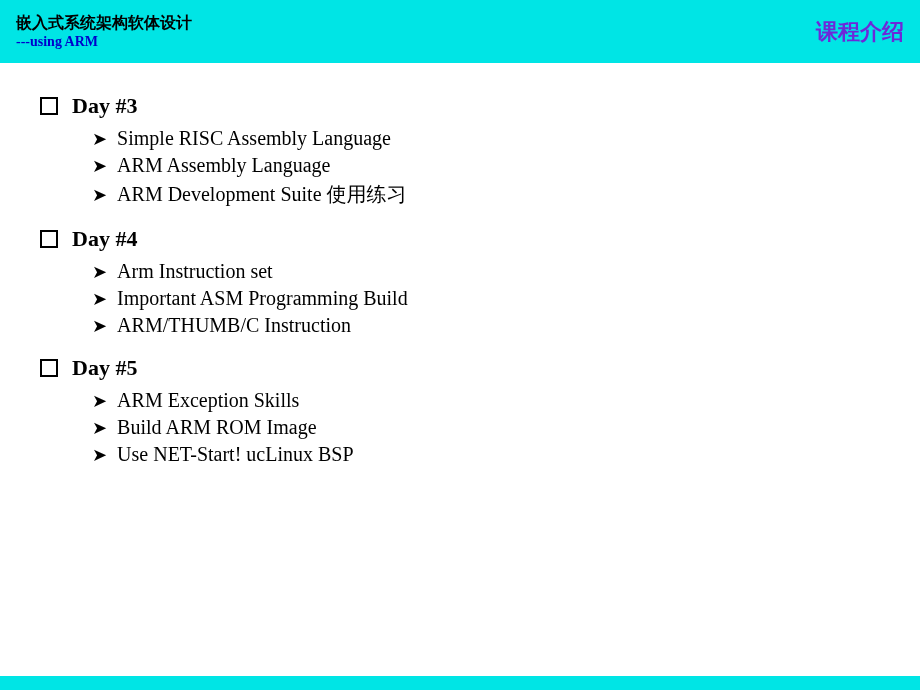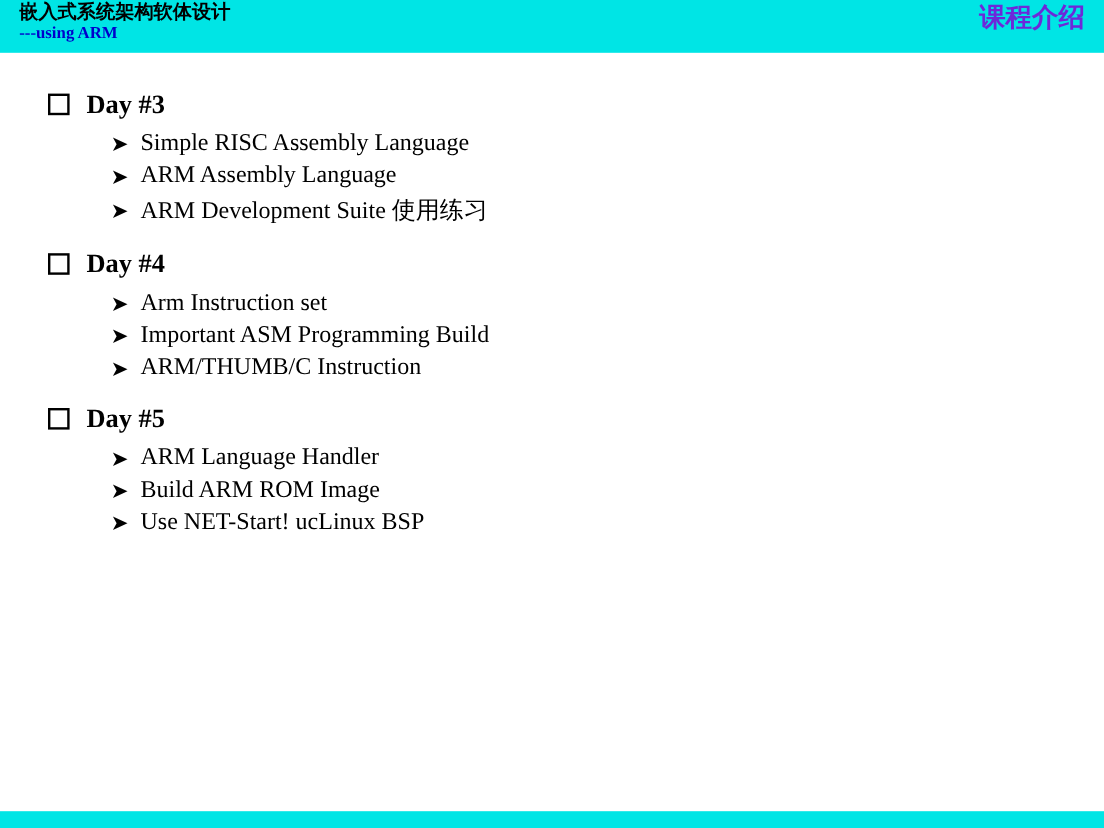--- a/index.html
+++ b/index.html
@@ -12,22 +12,23 @@
       width: 920px;
       height: 690px;
       font-family: 'Times New Roman', Times, serif;
       background: #fff;
       overflow: hidden;
     }
 
     .header {
       background: #00e5e5;
       width: 100%;
-      height: 44px;
+      height: 63px;
       display: flex;
+      align-items: center;
       justify-content: space-between;
       padding: 0 16px;
     }
 
     .header-left {
       display: flex;
       flex-direction: column;
     }
 
     .header-title-cn {
@@ -159,21 +160,21 @@
       </div>
     </div>
     <div class="day-section">
       <div class="day-title">
         <span class="checkbox-icon"></span>
         <span>Day #5</span>
       </div>
       <div class="sub-items">
         <div class="sub-item">
           <span class="arrow-icon">➤</span>
-          <span>ARM Language Handler</span>
+          <span>ARM Exception Skills</span>
         </div>
         <div class="sub-item">
           <span class="arrow-icon">➤</span>
           <span>Build ARM ROM Image</span>
         </div>
         <div class="sub-item">
           <span class="arrow-icon">➤</span>
           <span>Use NET-Start! ucLinux BSP</span>
         </div>
       </div>

